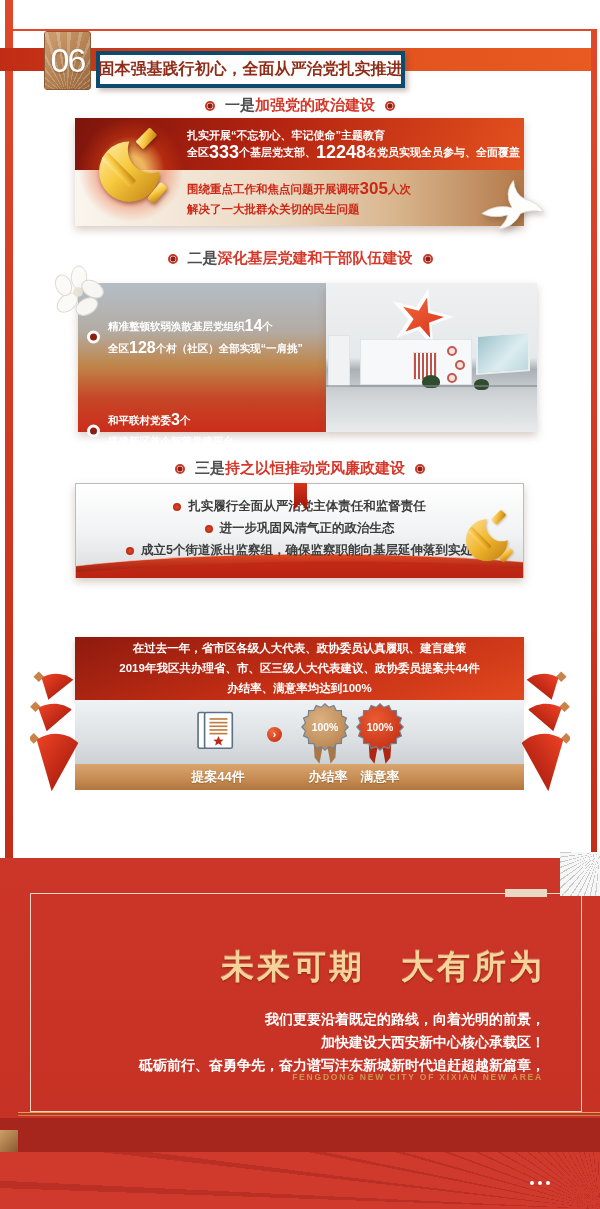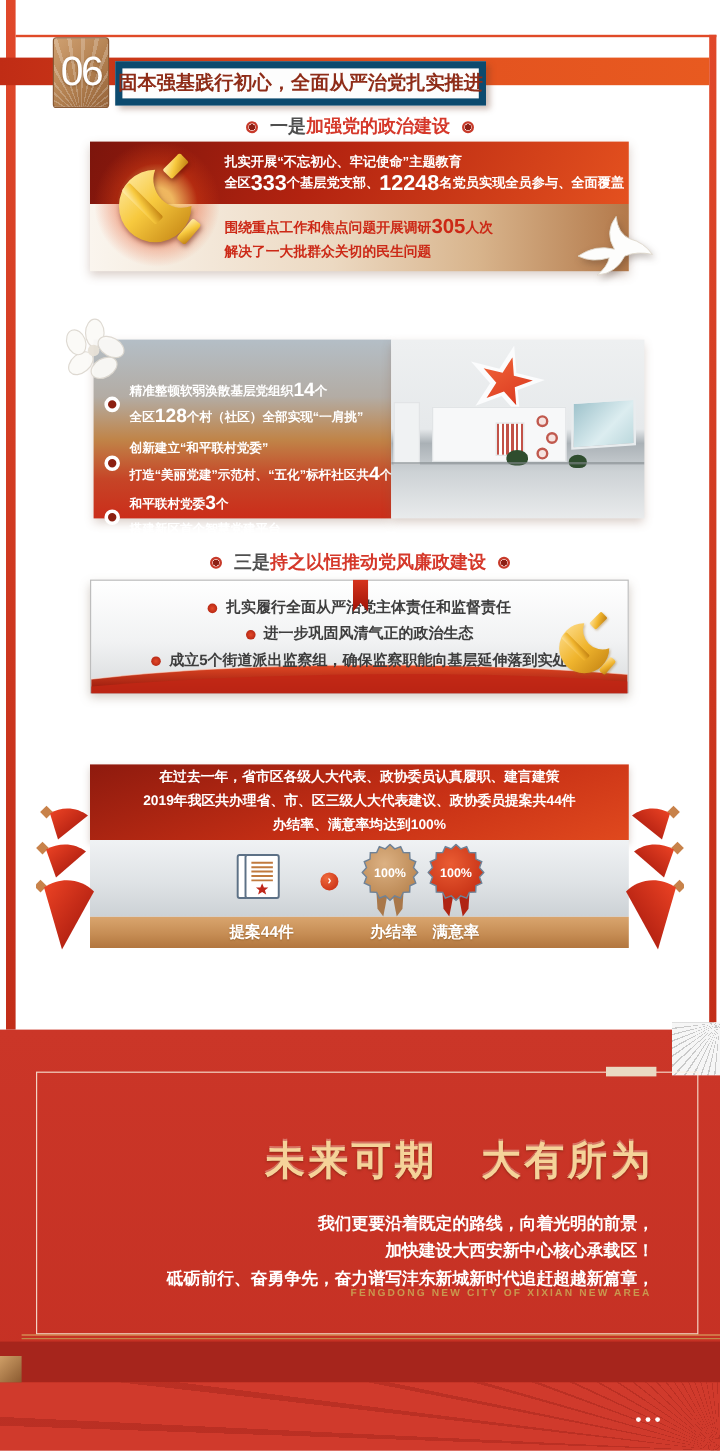--- a/index.html
+++ b/index.html
@@ -15,21 +15,21 @@
   
   .header-bar { position:absolute; left:0; top:48px; width:591px; height:23px;
     background:linear-gradient(90deg,#c02c15 0%,#e2511f 55%,#e85a20 100%); }
   .badge-06 { position:absolute; left:44px; top:31px; width:47px; height:59px; border-radius:3px;
     background:linear-gradient(135deg,#cfa071 0%,#b28050 55%,#96643a 100%); border:1px solid #8a5a36;
     display:flex; align-items:center; justify-content:center; z-index:3;
     color:#fff; font-size:34px; letter-spacing:-2px; font-weight:400; text-shadow:0 1px 2px rgba(90,50,20,.5); }
   .badge-06::before { content:""; position:absolute; inset:0;
     background:repeating-conic-gradient(from -80deg at 50% 115%, rgba(255,255,255,.22) 0 3deg, rgba(255,255,255,0) 3deg 10deg); }
   .title-box { position:absolute; left:96px; top:51px; width:309px; height:37px; background:#fdfdfd;
-    border:6px solid #0c4a6e; box-shadow:3px 3px 5px rgba(110,60,40,.35); z-index:2;
+    border:4px solid #0c4a6e; box-shadow:3px 3px 5px rgba(110,60,40,.35); z-index:2;
     display:flex; align-items:center; justify-content:center; }
   .title-box span { font-size:16px; font-weight:bold; color:#8e2c18; white-space:nowrap; }
 
   
   .sec-head { position:absolute; left:0; width:100%; display:flex; align-items:center; justify-content:center;
     gap:10px; font-size:15px; font-weight:bold; color:#d5382a; }
   .sec-head .prefix { color:#4f4f4f; }
   .dot-icon { width:10px; height:10px; border-radius:50%; border:2px solid #c73a2a;
     background:radial-gradient(circle at center,#8c2015 0 2.5px,#fdf4f1 2.6px); flex:0 0 auto; }
 
@@ -184,31 +184,31 @@
         <rect x="76" y="64" width="11" height="26" rx="3" transform="rotate(40 81 77)" fill="url(#g1)"></rect>
         <rect x="30" y="26" width="11" height="48" rx="2" transform="rotate(-45 35 50)" fill="url(#g1)"></rect>
         <rect x="56" y="6" width="24" height="13" rx="2" transform="rotate(-45 68 12)" fill="url(#g1)"></rect>
       </svg>
     </div>
   </div>
   <svg class="dove1" viewBox="0 0 100 80">
     <path d="M8 52 Q28 38 50 44 Q38 24 52 6 Q54 26 68 32 Q84 36 94 50 Q76 46 62 52 Q52 72 30 74 Q42 64 44 54 Q24 60 8 52 Z" fill="#fdfdfc" stroke="#ddd6ca" stroke-width="1"></path>
   </svg>
 
+  <div class="sec-head" style="top:249px;">
+    <span class="dot-icon"></span>
+    <span><span class="prefix">二是</span><span>深化基层党建和干部队伍建设</span></span>
+    <span class="dot-icon"></span>
+  </div>
 
   <div class="box2">
     <div class="b2-item" style="top:12px;">
       <span class="bullet"></span>
       <div class="ln"><span>精准整顿软弱涣散基层党组织</span><span class="num">14</span><span>个</span></div>
       <div class="ln"><span>全区</span><span class="num">128</span><span>个村（社区）全部实现“一肩挑”</span></div>
-    </div>
-    <div class="b2-item" style="top:61px;">
-      <span class="bullet"></span>
-      <div class="ln">创新建立“和平联村党委”</div>
-      <div class="ln"><span>打造“美丽党建”示范村、“五化”标杆社区共</span><span class="num">4</span><span>个</span></div>
     </div>
     <div class="b2-item" style="top:106px;">
       <span class="bullet"></span>
       <div class="ln"><span>和平联村党委</span><span class="num">3</span><span>个</span></div>
       <div class="ln">搭建新区首个智慧党建平台</div>
     </div>
   </div>
 
   <svg class="flower" viewBox="0 0 60 60">
     <g fill="#fbfaf7" stroke="#ddd8d0" stroke-width="1">

